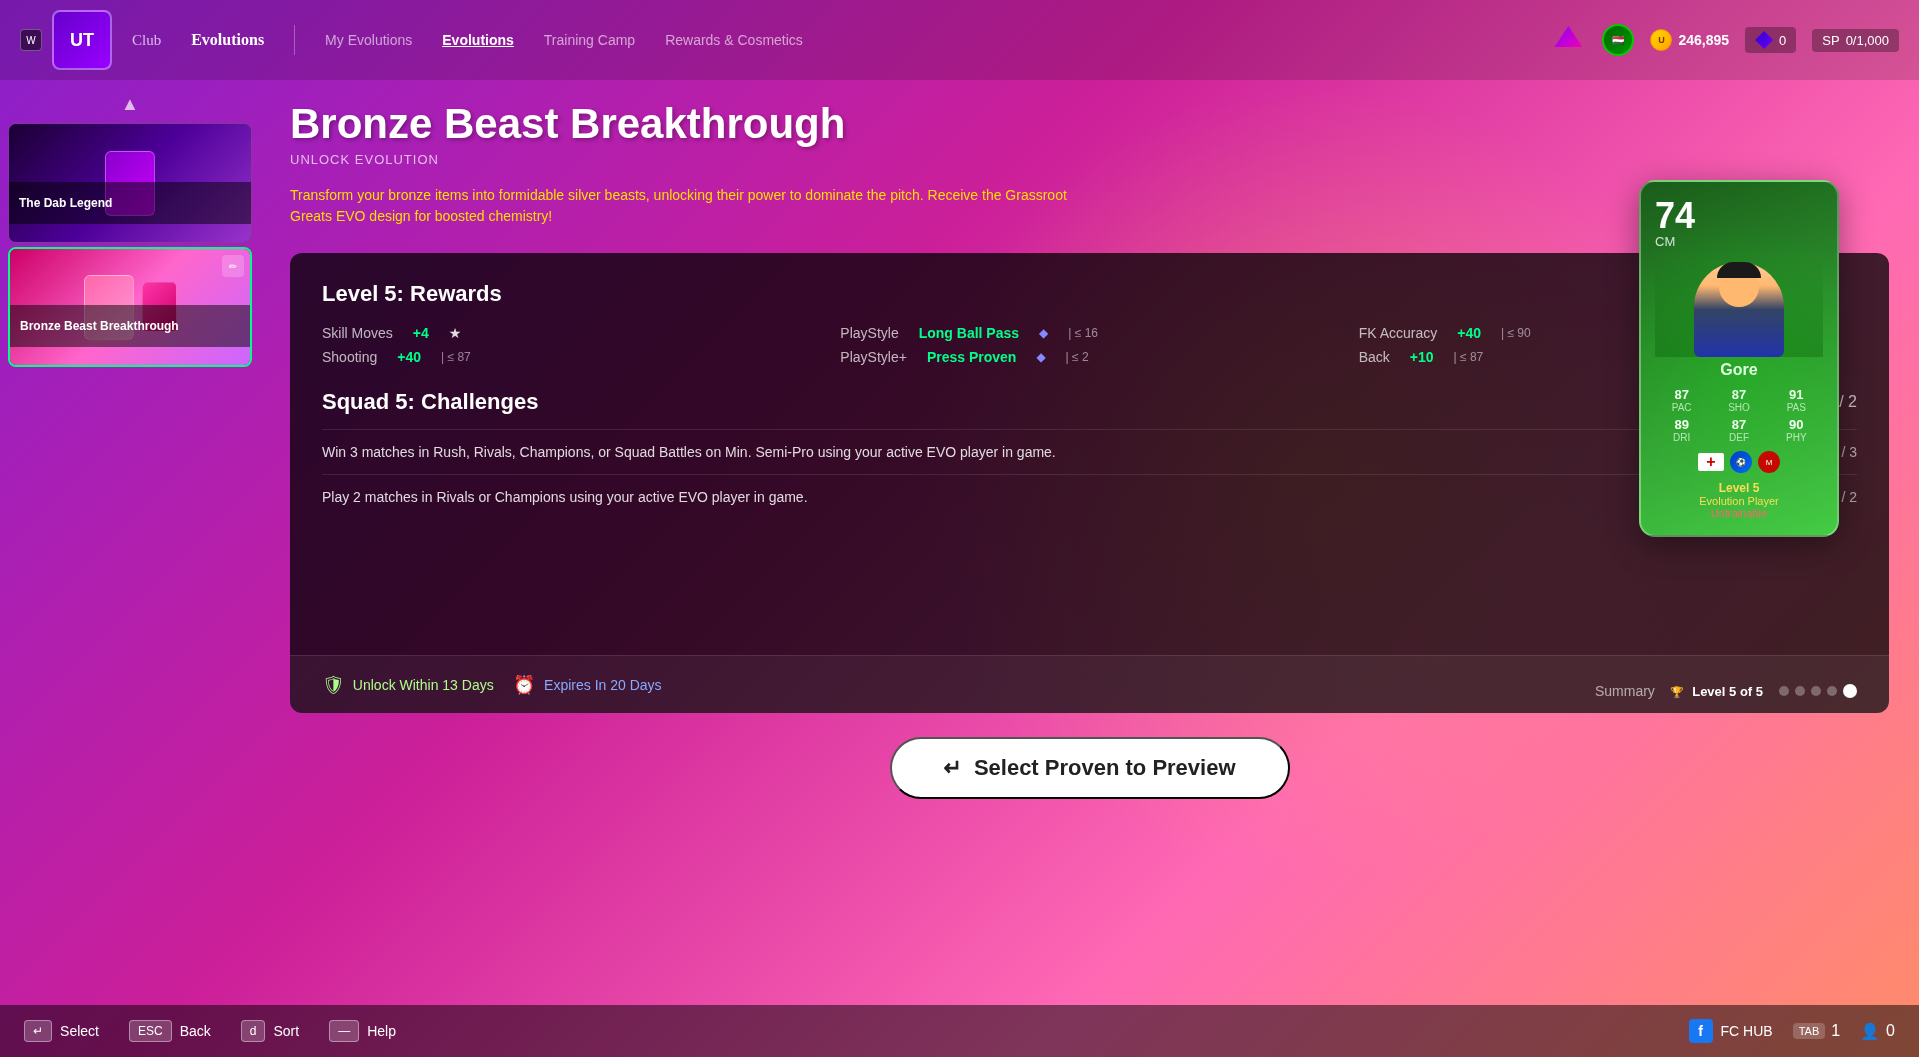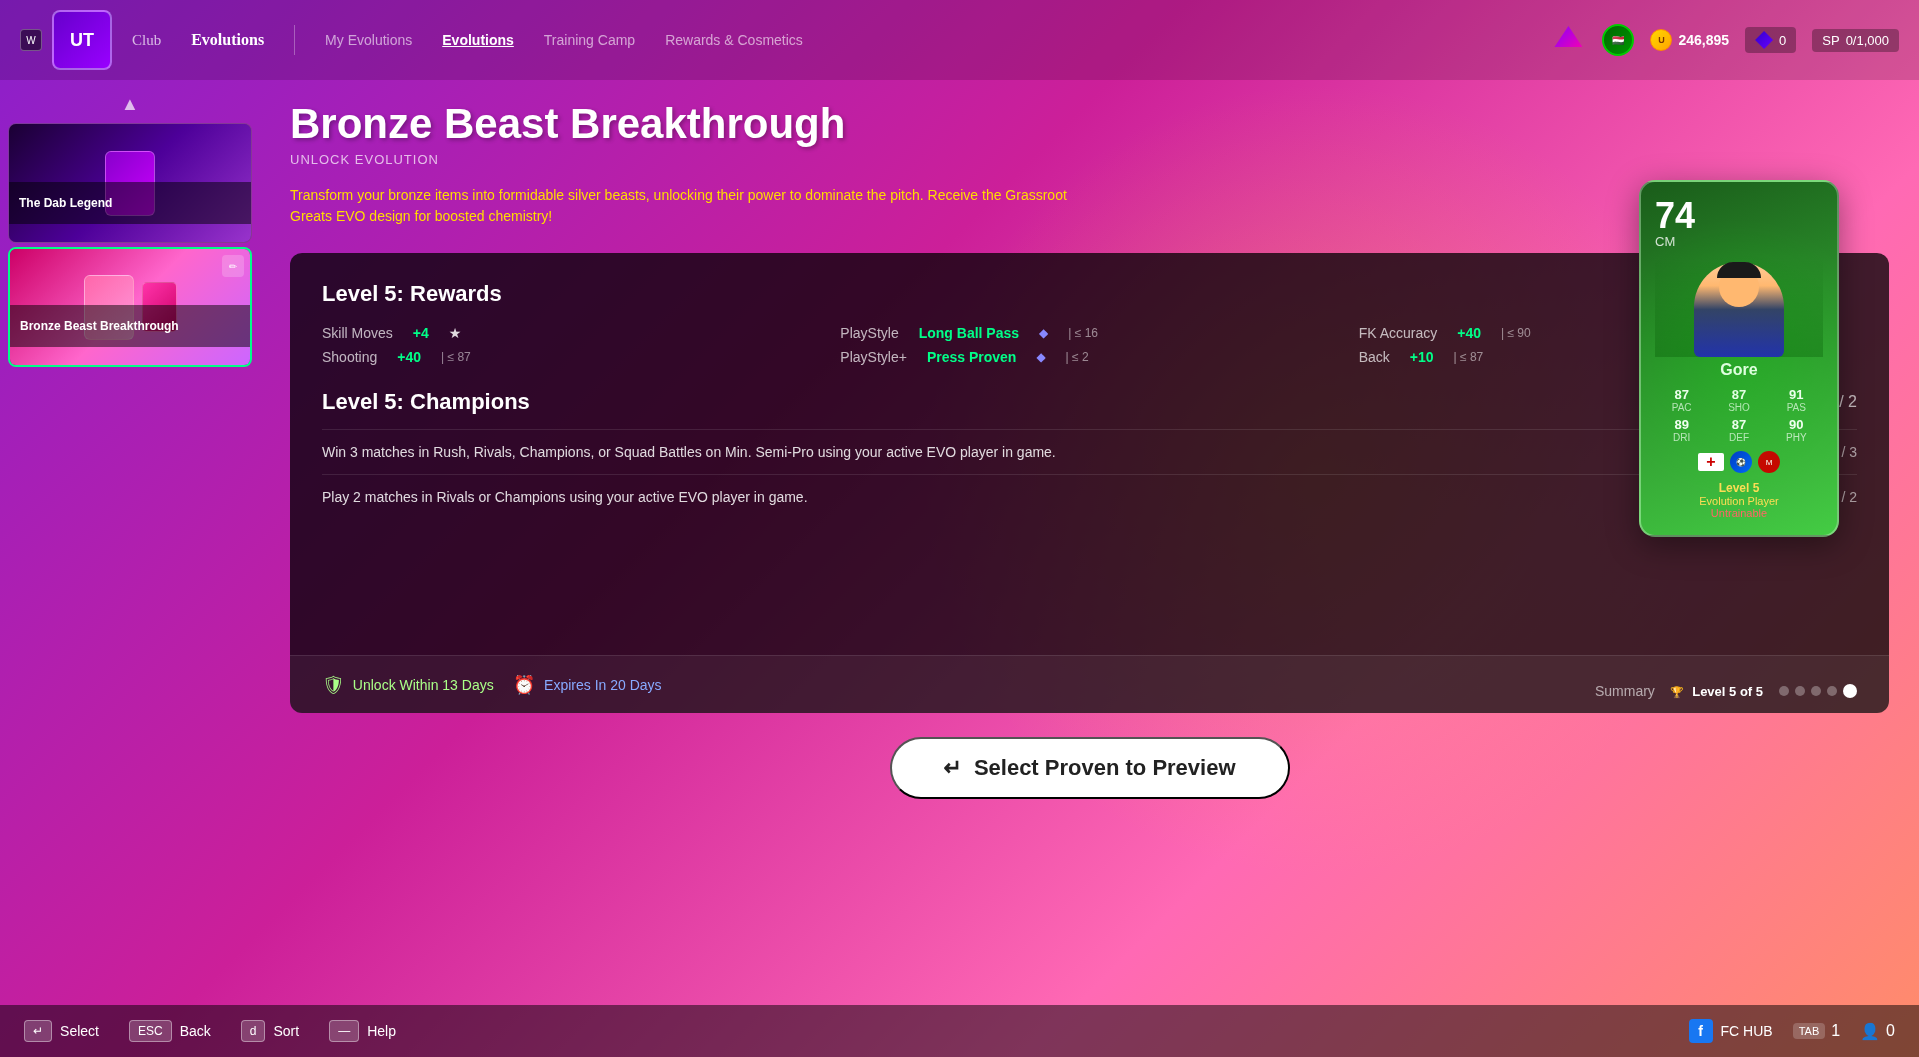--- a/index.html
+++ b/index.html
@@ -716,21 +716,21 @@
         </div>
 
         <div class="reward-item">
           <span class="reward-label">Back</span>
           <span class="reward-value">+10</span>
           <span class="reward-limit">| ≤ 87</span>
         </div>
       </div>
 
       <div class="challenges-header">
-        <div class="panel-section-title" style="margin-bottom:0;">Level 5: Champions</div>
+        <div class="panel-section-title" style="margin-bottom:0;">Squad 5: Challenges</div>
         <div class="challenges-count">0 / 2</div>
       </div>
 
       <div class="challenge-row">
         <span>Win 3 matches in Rush, Rivals, Champions, or Squad Battles on Min. Semi-Pro using your active EVO player in game.</span>
         <span class="challenge-progress">0 / 3</span>
       </div>
 
       <div class="challenge-row">
         <span>Play 2 matches in Rivals or Champions using your active EVO player in game.</span>

